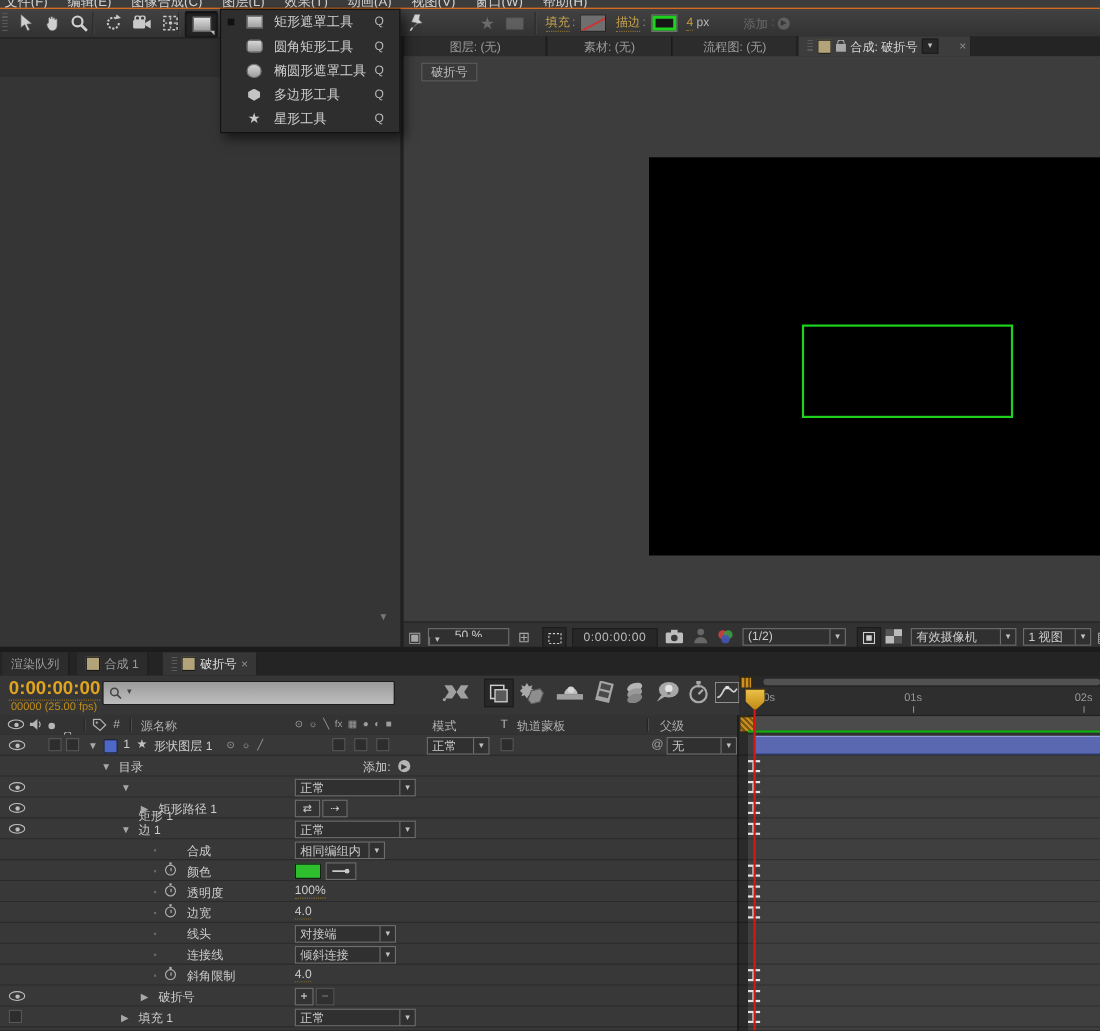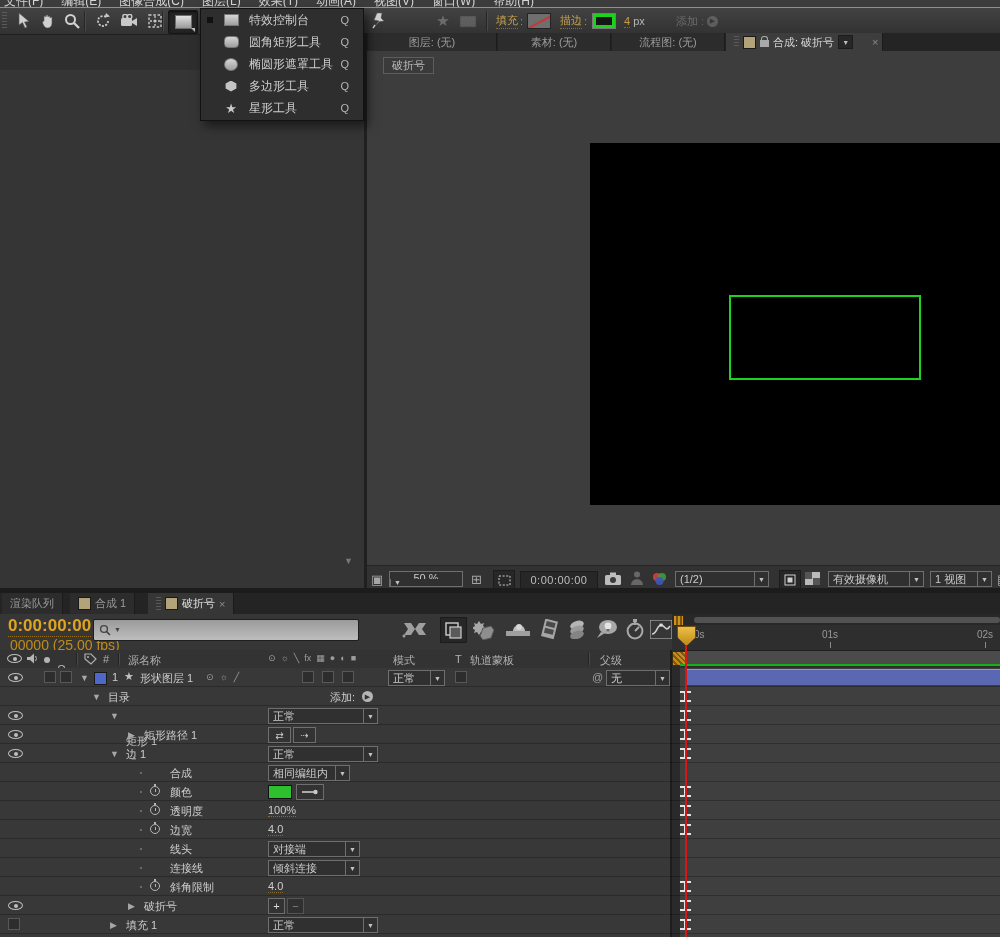--- a/index.html
+++ b/index.html
@@ -256,21 +256,21 @@
     <div class="abs icon-g" style="left:630px;top:6px;font-size:13px;">▤</div>
   </div>
   <div class="abs" style="left:0;top:588px;width:1000px;height:5px;background:#1c1c1c;"></div>
 
   <div class="abs" id="toolmenu">
     <div class="mi">
       <span class="chk"></span>
       <span class="ic">
           <span class="shp" style="width:13px;height:10px;"></span>
         </span>
-      <span class="lb">特效控制台</span>
+      <span class="lb">矩形遮罩工具</span>
       <span class="sc">Q</span>
     </div>
     <div class="mi">
       <span class="ic">
           <span class="shp" style="width:13px;height:10px;border-radius:4px;"></span>
         </span>
       <span class="lb">圆角矩形工具</span>
       <span class="sc">Q</span>
     </div>
     <div class="mi">
@@ -307,21 +307,21 @@
     <div class="tab active" style="left:148px;height:21px;background:#363636;">
       <div class="grip" style="height:13px;"></div>
       <div class="colorchip" style="background:#b3a379;"></div>
       <span style="color:#e0e0e0;">破折号</span>
       <span style="color:#8b8b8b;">×</span>
     </div>
   </div>
 
   <div class="abs" style="left:0;top:614px;width:672px;height:36px;background:#363636;border-bottom:1px solid #242424;">
     <span class="abs" style="left:8px;top:2px;font-size:17px;font-weight:bold;color:#e0a41f;border-bottom:1px dotted #9a7012;">0:00:00:00</span>
-    <span class="abs" style="left:10px;top:23px;font-size:14px;color:#c08d18;">00000 (25.00 fps)</span>
+    <span class="abs" style="left:10px;top:23px;font-size:10px;color:#c08d18;">00000 (25.00 fps)</span>
     <div class="abs" style="left:93px;top:5px;width:264px;height:20px;background:linear-gradient(#9b9b9b,#bdbdbd);border:1px solid #1e1e1e;border-radius:2px;">
       <svg class="abs" style="left:5px;top:4px;" width="12" height="12" viewBox="0 0 12 12">
           <circle cx="5" cy="5" r="3.4" fill="none" stroke="#444" stroke-width="1.4"></circle>
           <line x1="7.6" y1="7.6" x2="11" y2="11" stroke="#444" stroke-width="1.6"></line>
         </svg>
       <span class="abs" style="left:20px;top:6px;font-size:7px;color:#444;">▼</span>
     </div>
 
     <div class="abs" style="left:402px;top:6px;">
       <svg width="26" height="18" viewBox="0 0 26 18">

